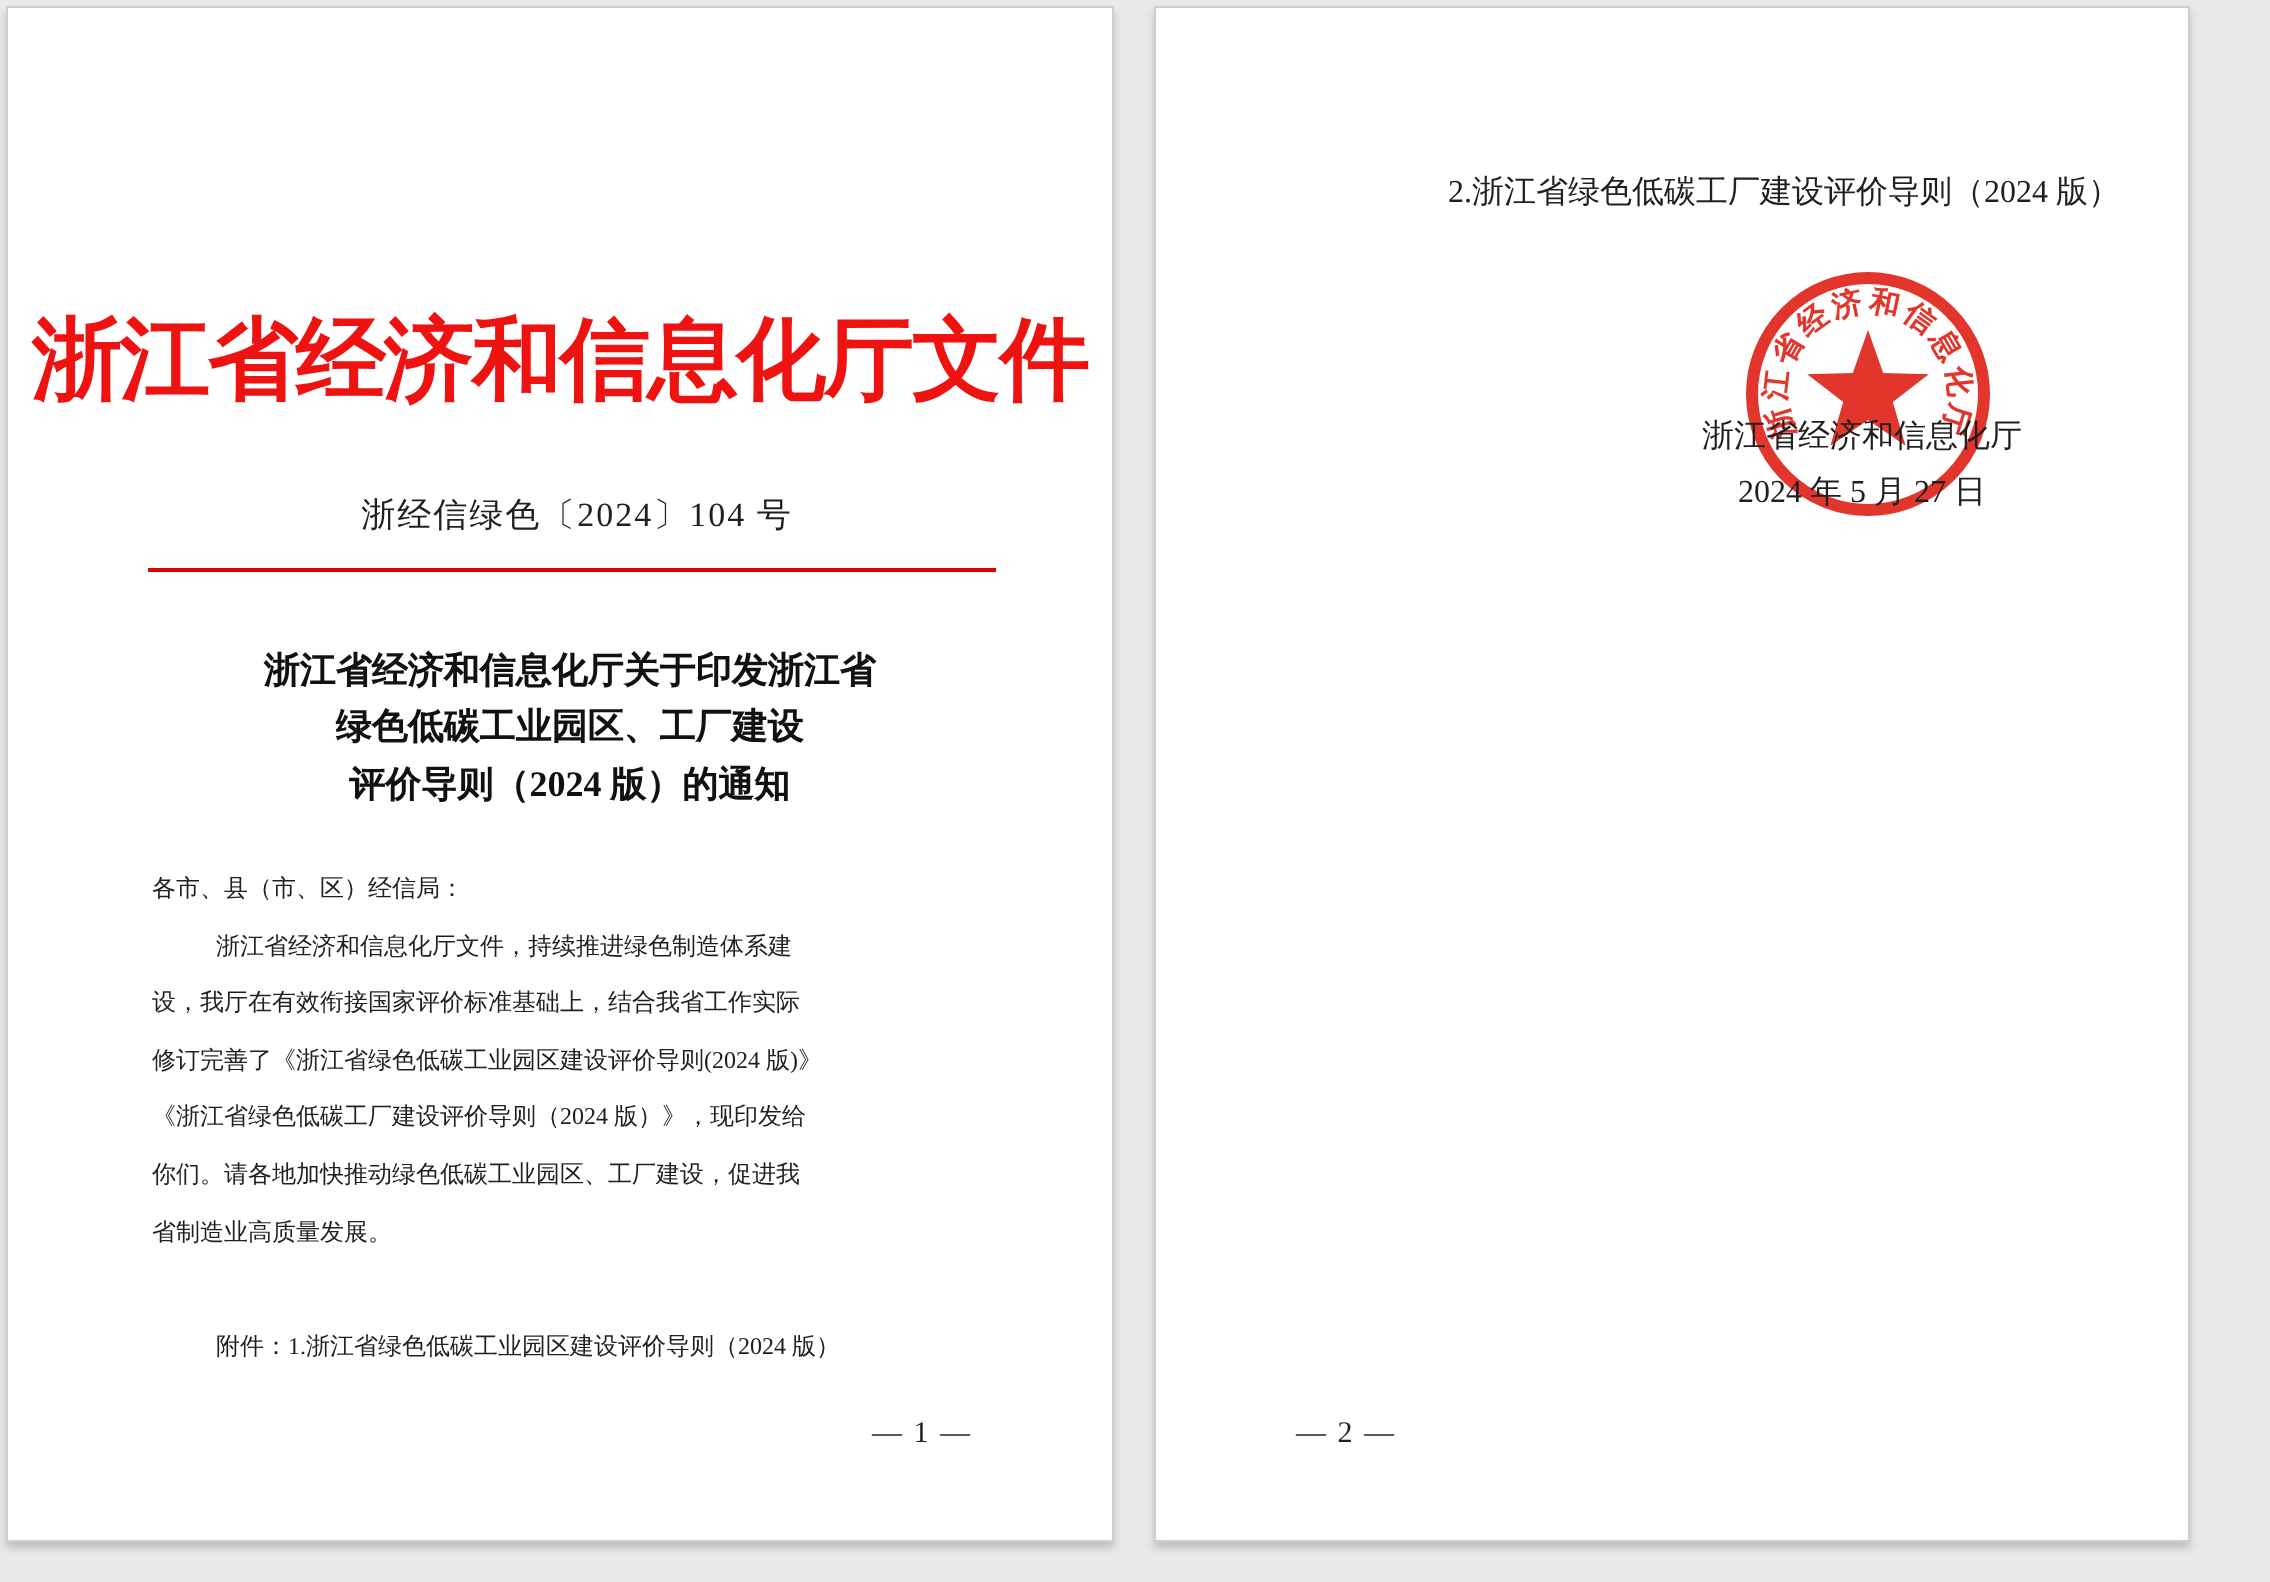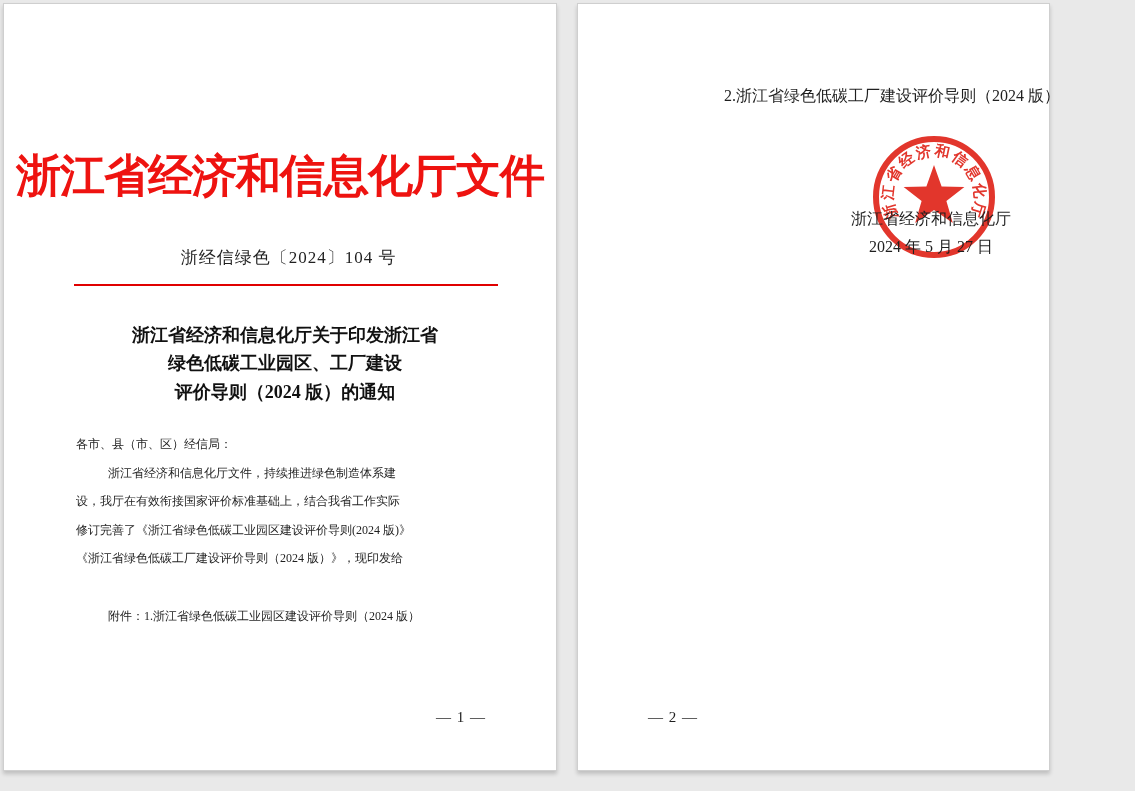--- a/index.html
+++ b/index.html
@@ -19,32 +19,31 @@
   }
   .page {
     position: absolute;
     top: 3px;
     height: 768px;
     background: #ffffff;
     border: 1px solid #cfcfcf;
     box-shadow: 0 3px 4px rgba(0,0,0,0.18);
   }
   #page1 { left: 3px;   width: 554px; }
-  #page2 { left: 577px; width: 473px; }
+  #page2 { left: 577px; width: 518px; }
 
   
   .agency-header {
     position: absolute; top: 150px; left: 0; right: 0;
     text-align: center;
     font-size: 45px; line-height: 52px;
     font-weight: bold;
     color: var(--header-red);
     letter-spacing: -1px;
     white-space: nowrap;
-    font-family: Liberation Mono, monospace;
   }
   .doc-number {
     position: absolute; top: 242px; left: 0; right: 0;
     text-align: center;
     font-size: 17px;
     letter-spacing: 1px;
     color: var(--text-black);
     padding-left: 17px;
   }
   .red-rule {
@@ -127,20 +126,22 @@
     <div>绿色低碳工业园区、工厂建设</div>
     <div>评价导则（2024 版）的通知</div>
   </div>
 
   <div class="body-block">
     <div class="body-line">各市、县（市、区）经信局：</div>
     <div class="body-line indent">浙江省经济和信息化厅文件，持续推进绿色制造体系建</div>
     <div class="body-line">设，我厅在有效衔接国家评价标准基础上，结合我省工作实际</div>
     <div class="body-line">修订完善了《浙江省绿色低碳工业园区建设评价导则(2024 版)》</div>
     <div class="body-line">《浙江省绿色低碳工厂建设评价导则（2024 版）》，现印发给</div>
+    <div class="body-line">你们。请各地加快推动绿色低碳工业园区、工厂建设，促进我</div>
+    <div class="body-line">省制造业高质量发展。</div>
     <div class="body-line indent attachment-line">附件：1.浙江省绿色低碳工业园区建设评价导则（2024 版）</div>
   </div>
 
   <div class="page-num">— 1 —</div>
 </div>
 
 <div class="page" id="page2">
   <div class="attachment-line-2">2.浙江省绿色低碳工厂建设评价导则（2024 版）</div>
 
   <svg class="official-seal" viewBox="-75 -75 150 150">

